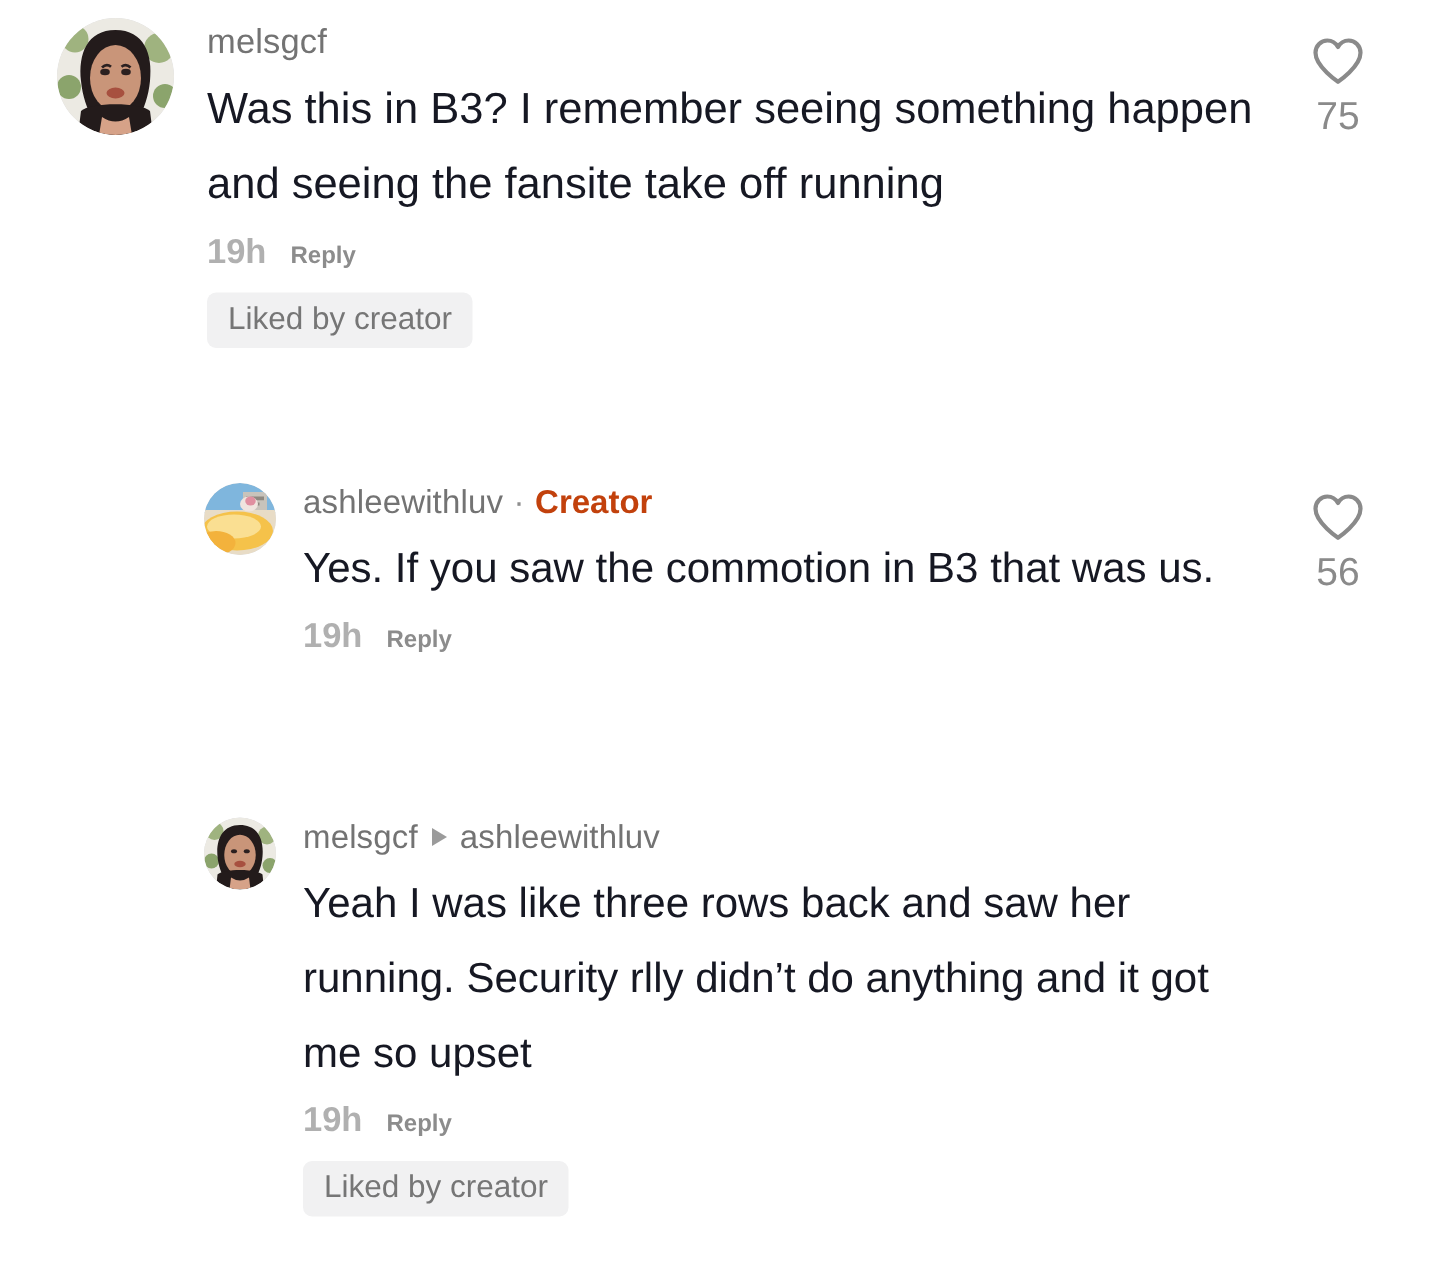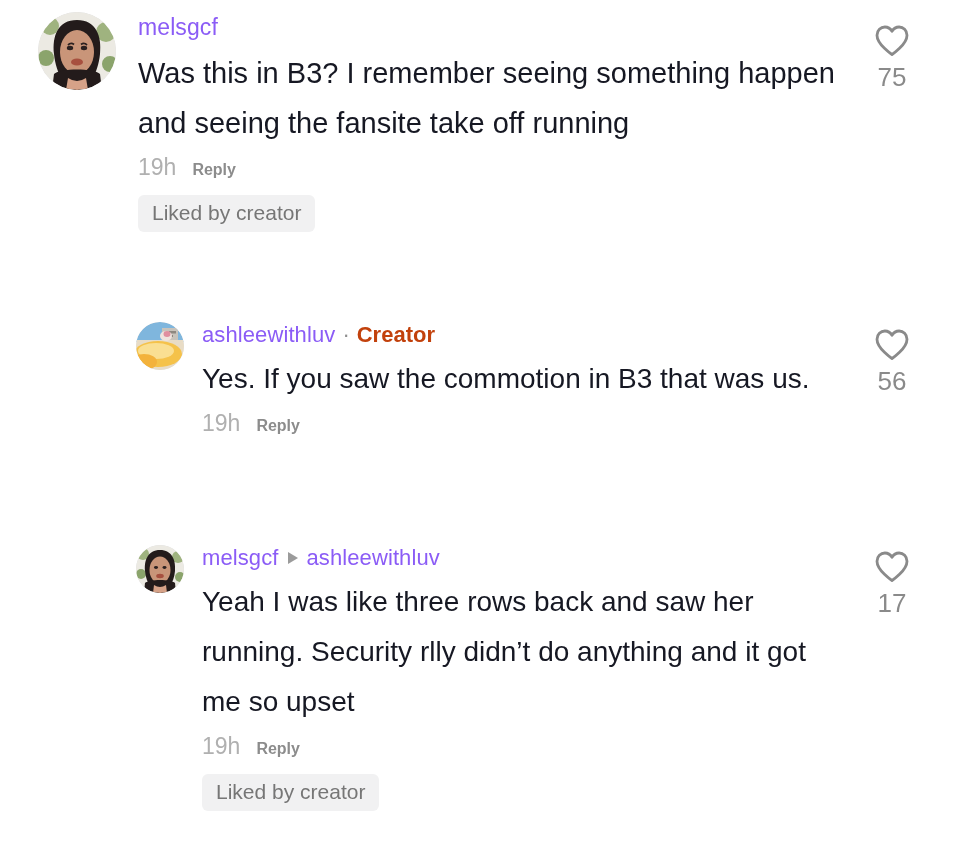--- a/index.html
+++ b/index.html
@@ -59,21 +59,21 @@
   }
   .comment.reply .cbody { padding-left: 18px; padding-top: 0; }
 
   .uname-row {
     display: flex;
     align-items: center;
     gap: 0px;
     line-height: 1.2;
   }
   .uname {
-    color: #8b5cf6;
+    color: #737373;
     font-size: 23px;
     letter-spacing: 0.1px;
     white-space: nowrap;
   }
   .comment.reply .uname { font-size: 22px; }
 
   .dot-sep {
     color: #8e8e8e;
     font-size: 22px;
     padding: 0 7px;
@@ -104,20 +104,21 @@
   .comment.reply .ctext { font-size: 28px; line-height: 50px; max-width: 640px; }
 
   .meta-row {
     display: flex;
     align-items: baseline;
     margin-top: 6px;
   }
   .meta-time {
     color: #b0b0b0;
     font-size: 23px;
+    font-weight: bold;
   }
   .meta-reply {
     color: #8c8c8c;
     font-size: 16px;
     font-weight: 700;
     margin-left: 16px;
   }
 
   .liked-badge {
     display: inline-block;
@@ -291,22 +292,14 @@
       </div>
       <div class="ctext">Yeah I was like three rows back and saw her running. Security rlly didn’t do anything and it got me so upset</div>
       <div class="meta-row">
         <span class="meta-time">19h</span>
         <span class="meta-reply">Reply</span>
       </div>
       <div class="liked-badge">Liked by creator</div>
     </div>
   </div>
 
-  <div class="likecol" id="lc2">
-    <span class="heart-icon">
-      <svg width="36" height="33" viewBox="0 0 36 33" xmlns="http://www.w3.org/2000/svg">
-        <path d="M18 30.5 C18 30.5 3 20.5 3 11.2 C3 6.4 6.7 3 10.9 3 C13.9 3 16.5 4.7 18 7.3 C19.5 4.7 22.1 3 25.1 3 C29.3 3 33 6.4 33 11.2 C33 20.5 18 30.5 18 30.5 Z" fill="none" stroke="#8a8a8a" stroke-width="2.8" stroke-linejoin="round"></path>
-      </svg>
-    </span>
-    <span class="like-count">17</span>
-  </div>
 
 </div>
 
 </body></html>

